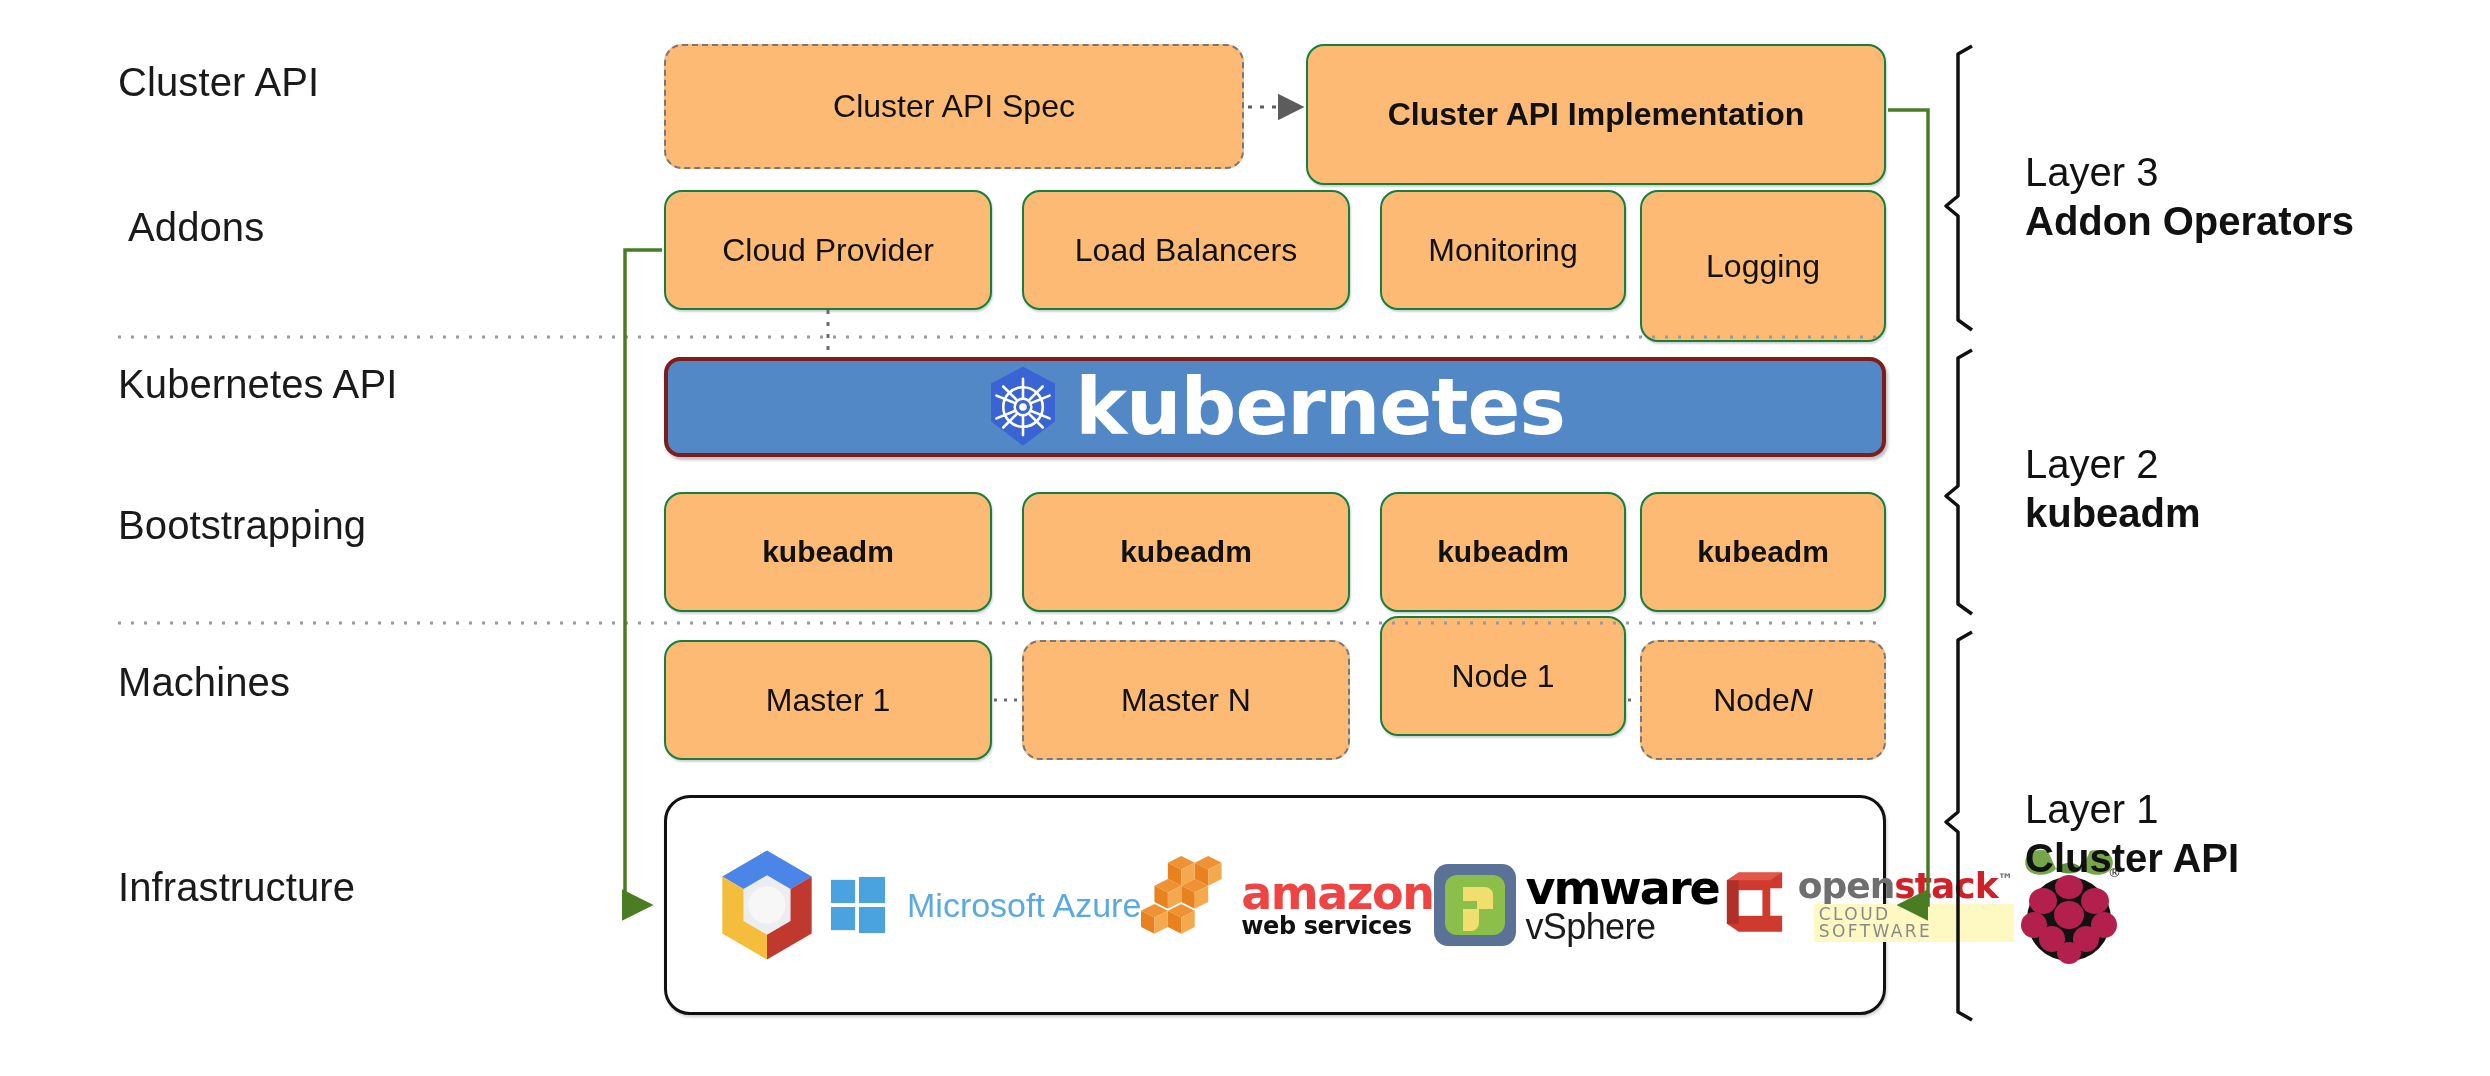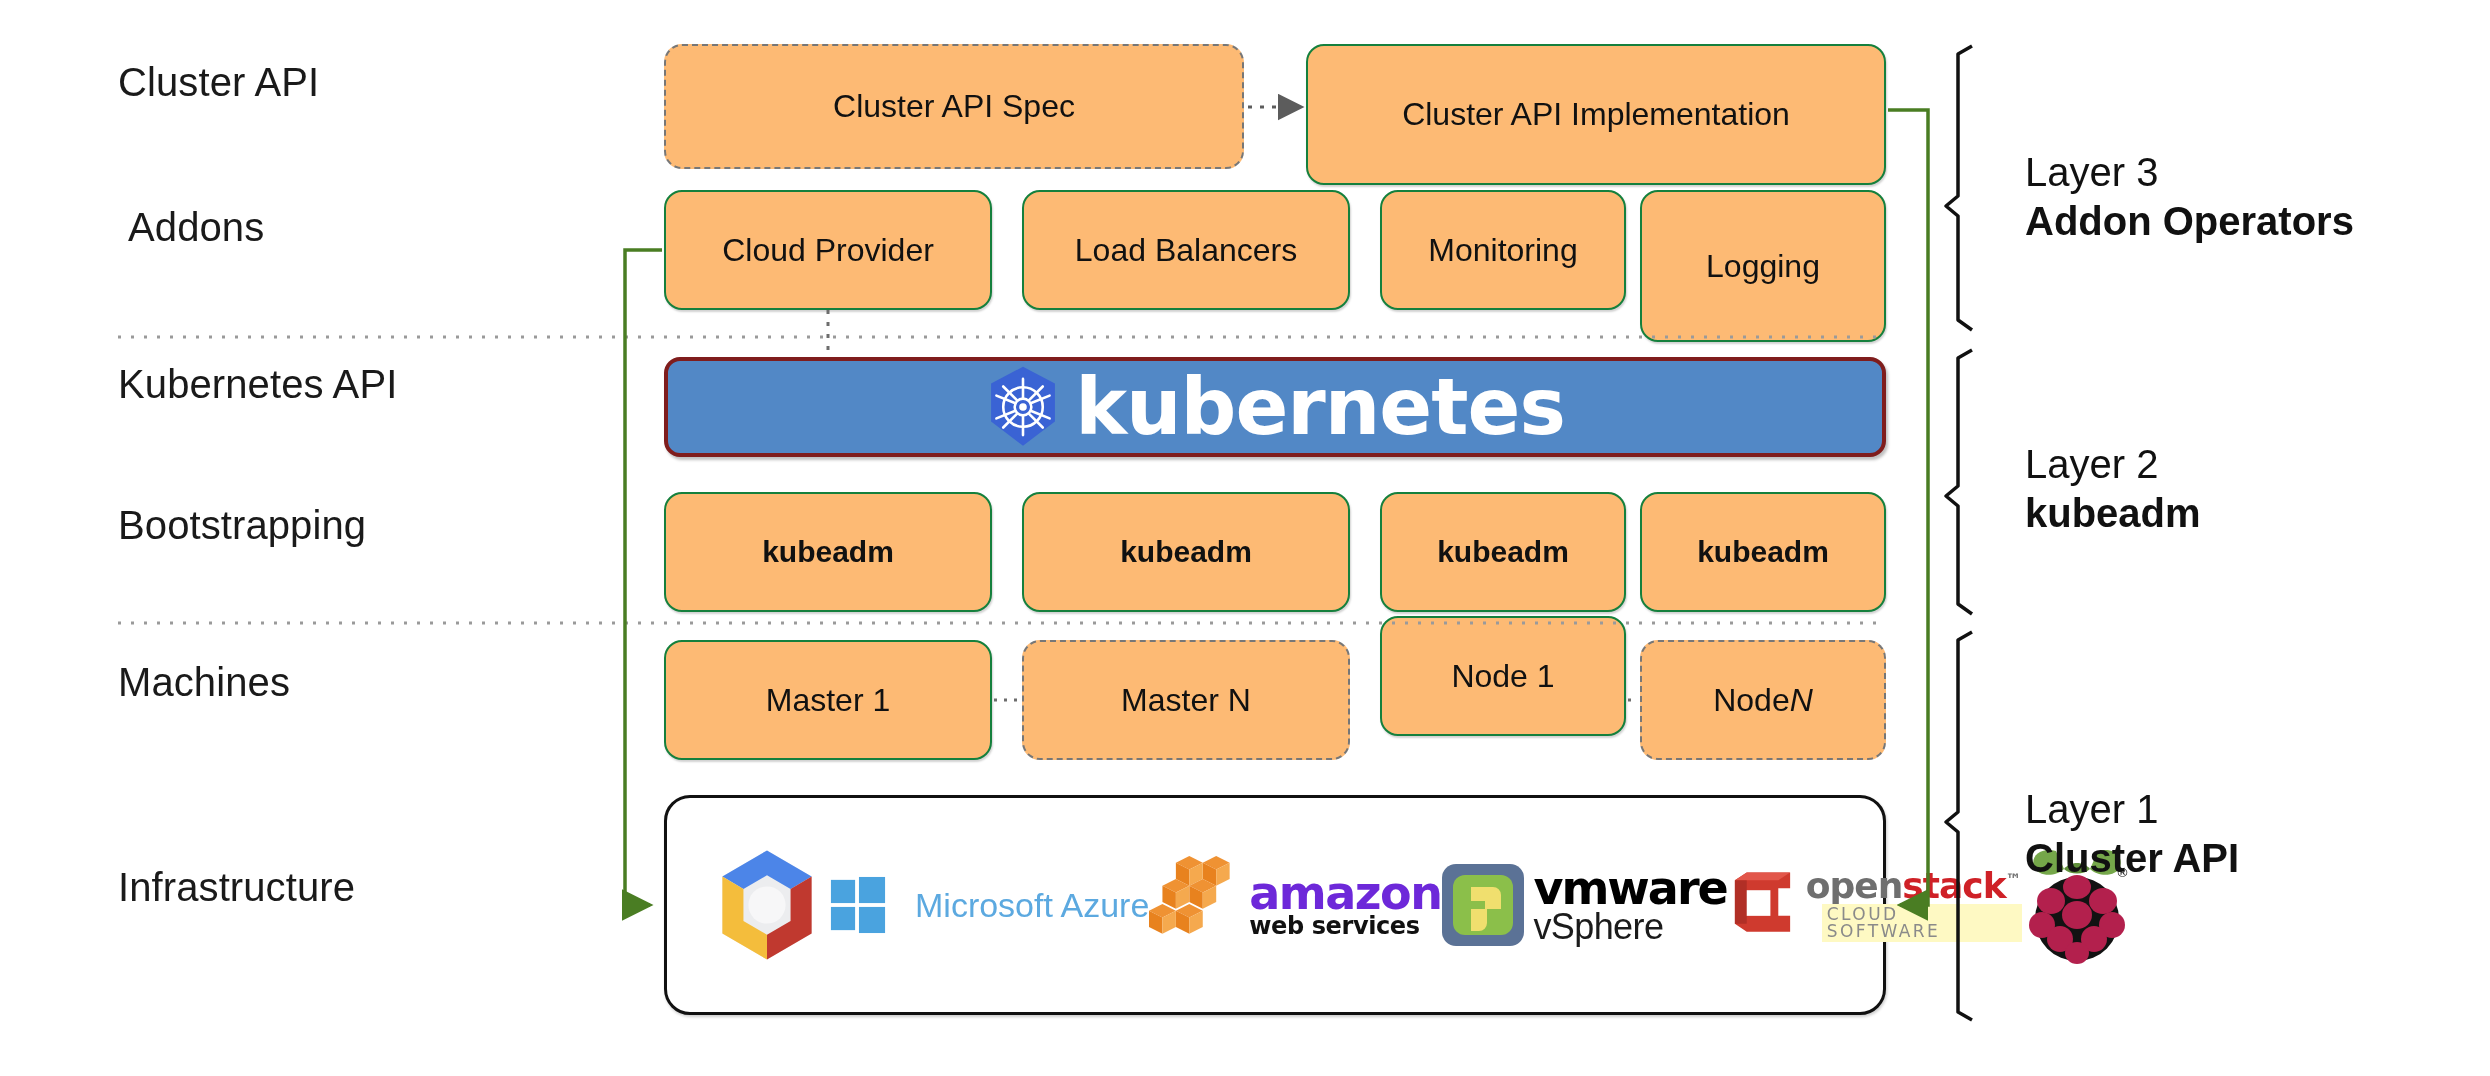--- a/index.html
+++ b/index.html
@@ -95,34 +95,34 @@
     display: flex;
     align-items: center;
     justify-content: center;
     height: 120px;
   }
 
   
   .azure-txt {
     color: #5ca9e0;
     font-size: 34px;
-    margin-left: 28px;
+    margin-left: 20px;
     white-space: nowrap;
   }
   .aws-txt {
     display: flex;
     flex-direction: column;
     align-items: flex-start;
     margin-left: 4px;
     line-height: 0.94;
   }
   .aws-top {
     font-size: 46px;
     font-weight: bold;
-    color: #6d28d9;
+    color: #ef4444;
     letter-spacing: -1.5px;
     font-family: "DejaVu Sans", sans-serif;
   }
   .aws-bot {
     font-size: 24px;
     font-weight: bold;
     color: #111111;
     letter-spacing: -0.4px;
     font-family: "DejaVu Sans", sans-serif;
   }
@@ -196,21 +196,21 @@
 
   <div class="row-label" style="left:118px; top:60px;">Cluster API</div>
   <div class="row-label" style="left:128px; top:205px;">Addons</div>
   <div class="row-label" style="left:118px; top:503px;">Bootstrapping</div>
   <div class="row-label" style="left:118px; top:362px;">Kubernetes API</div>
   <div class="row-label" style="left:118px; top:660px;">Machines</div>
   <div class="row-label" style="left:118px; top:865px;">Infrastructure</div>
 
   <div class="node dashed" style="left:664px; top:44px; width:580px; height:125px;">Cluster API Spec</div>
 
-  <div class="node" style="left:1306px; top:44px; width:580px; height:141px;">Cluster API Implementation</div>
+  <div class="node" style="left:1306px; top:44px; width:580px; height:141px;font-weight:bold;">Cluster API Implementation</div>
 
   <div class="node" style="left:664px; top:190px; width:328px; height:120px;">Cloud Provider</div>
   <div class="node" style="left:1022px; top:190px; width:328px; height:120px;">Load Balancers</div>
   <div class="node" style="left:1380px; top:190px; width:246px; height:120px;">Monitoring</div>
   <div class="node" style="left:1640px; top:190px; width:246px; height:152px;">Logging</div>
 
   <div class="k8s-banner" style="left:664px; top:357px; width:1222px; height:100px;">
     <span style="display:flex;align-items:center;">
       <svg width="76" height="84" viewBox="0 0 100 110" aria-hidden="true">
         <polygon points="50,2 92,24 92,74 50,106 8,74 8,24" fill="#3a63d4"></polygon>

